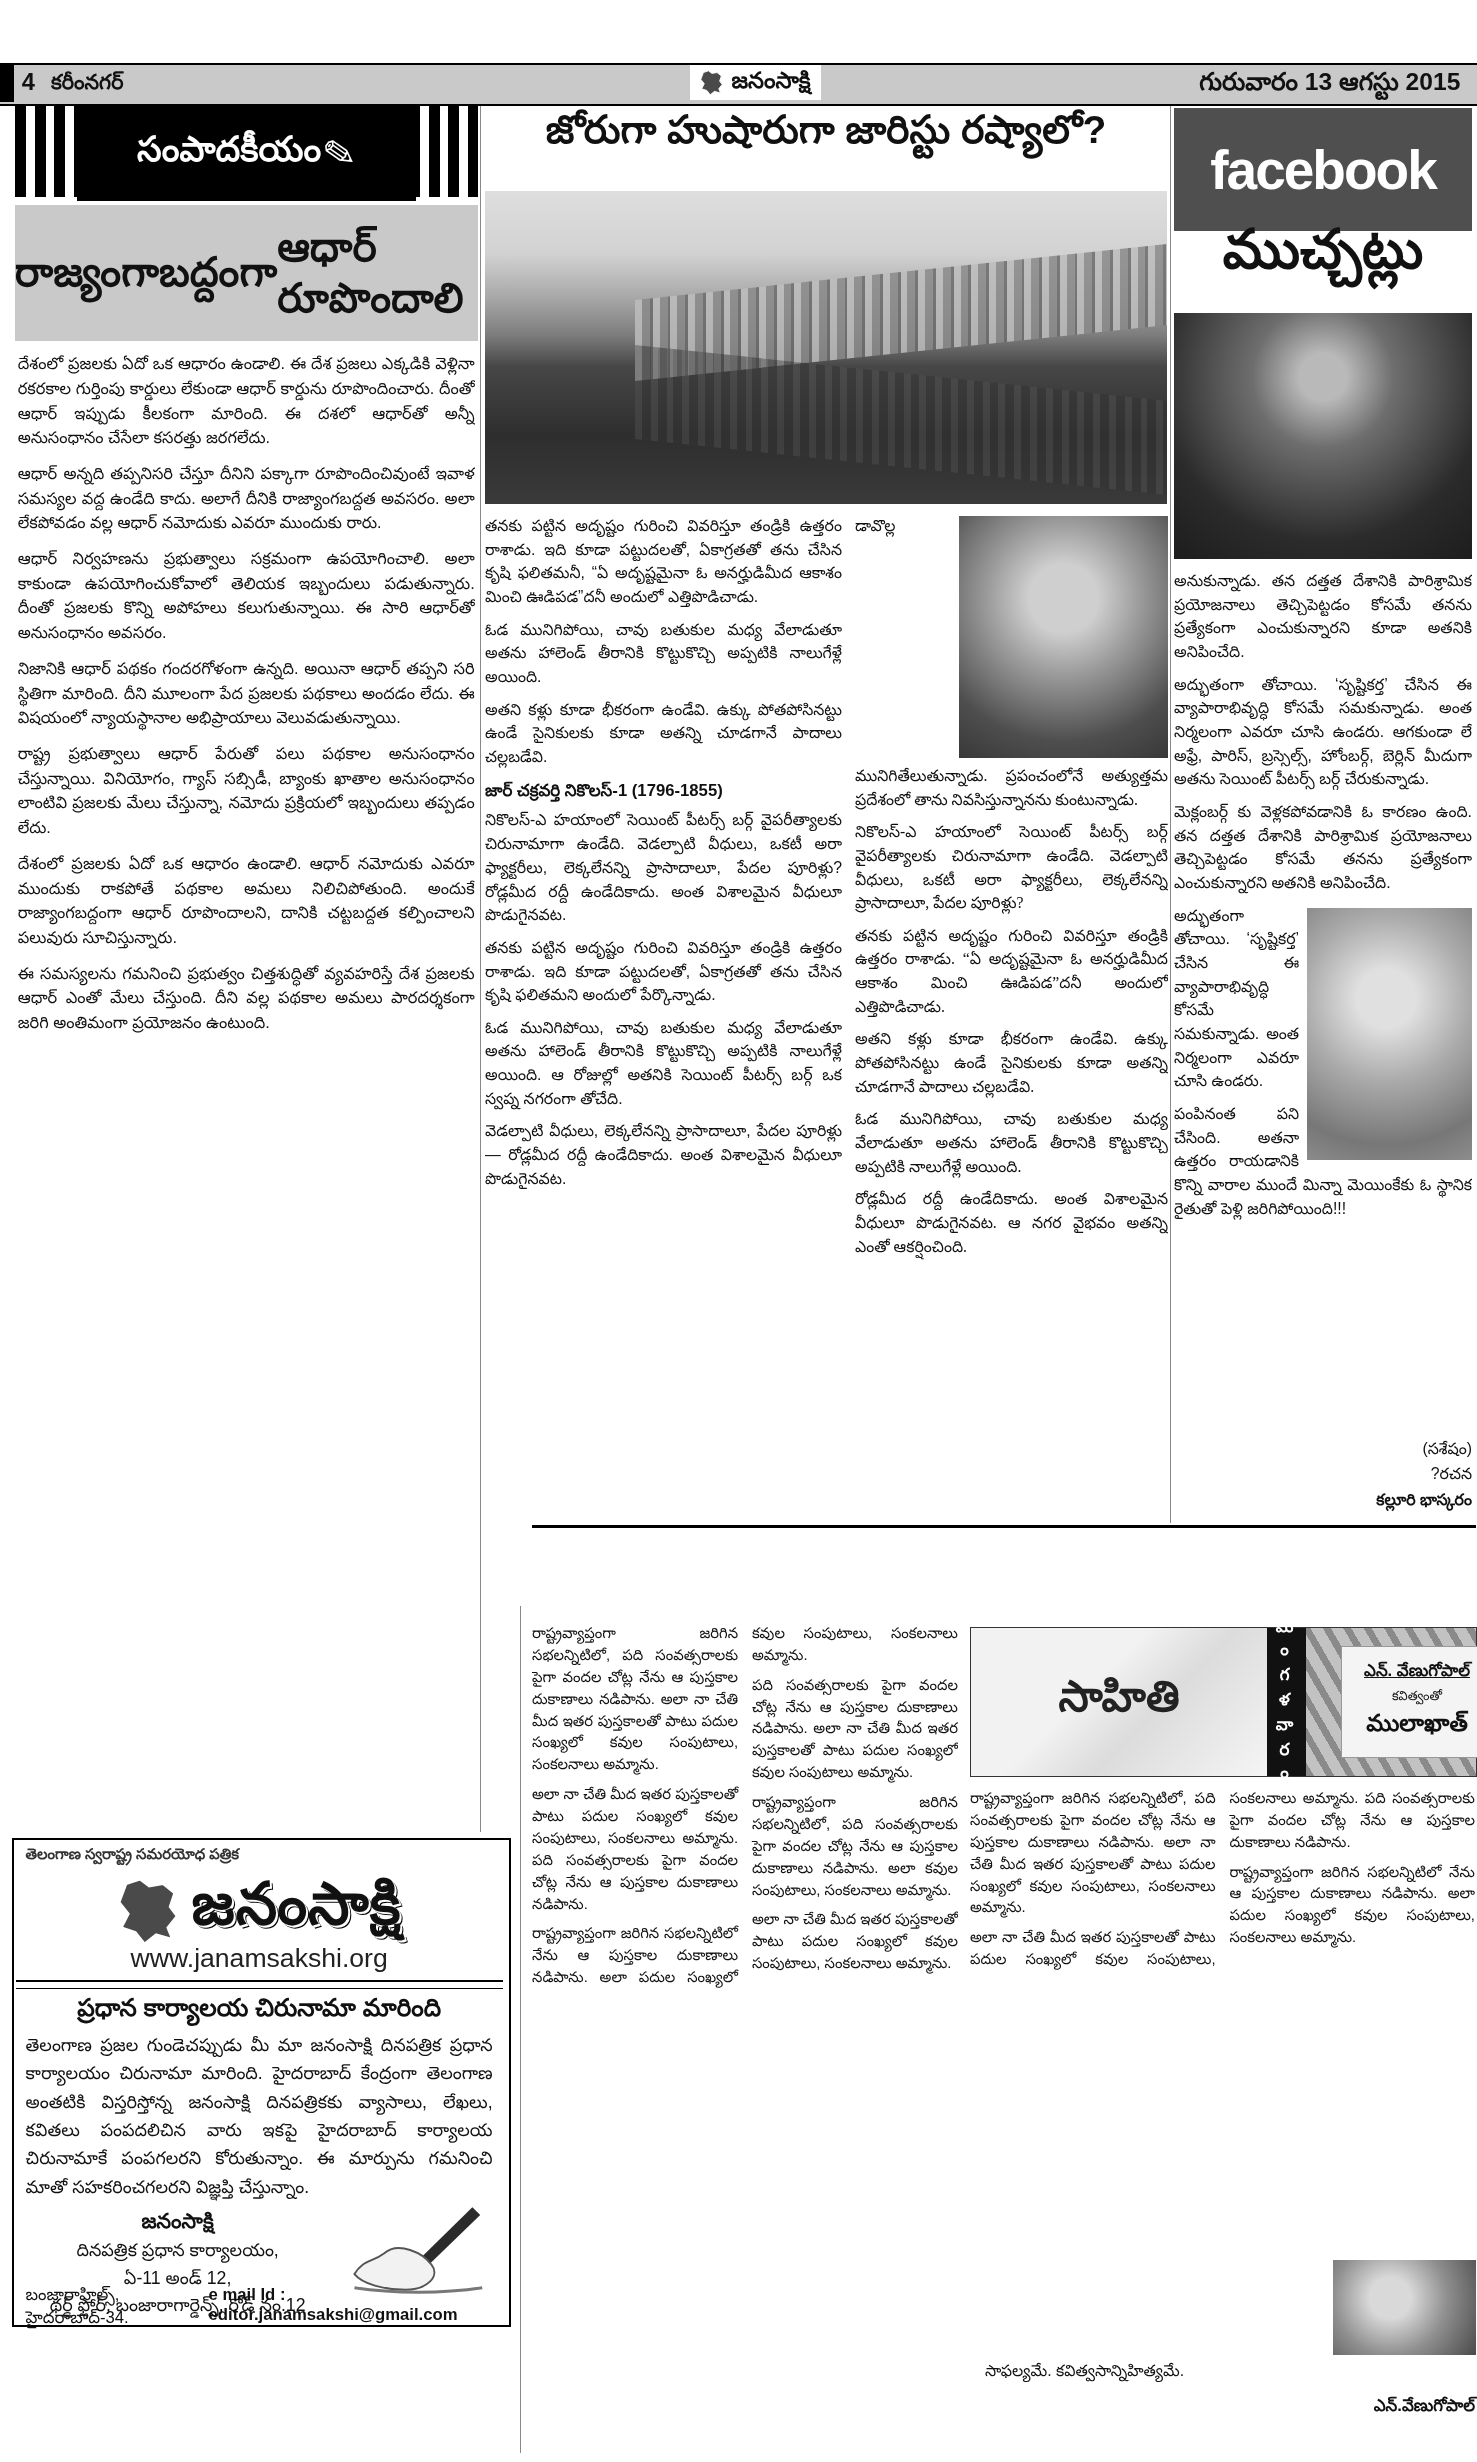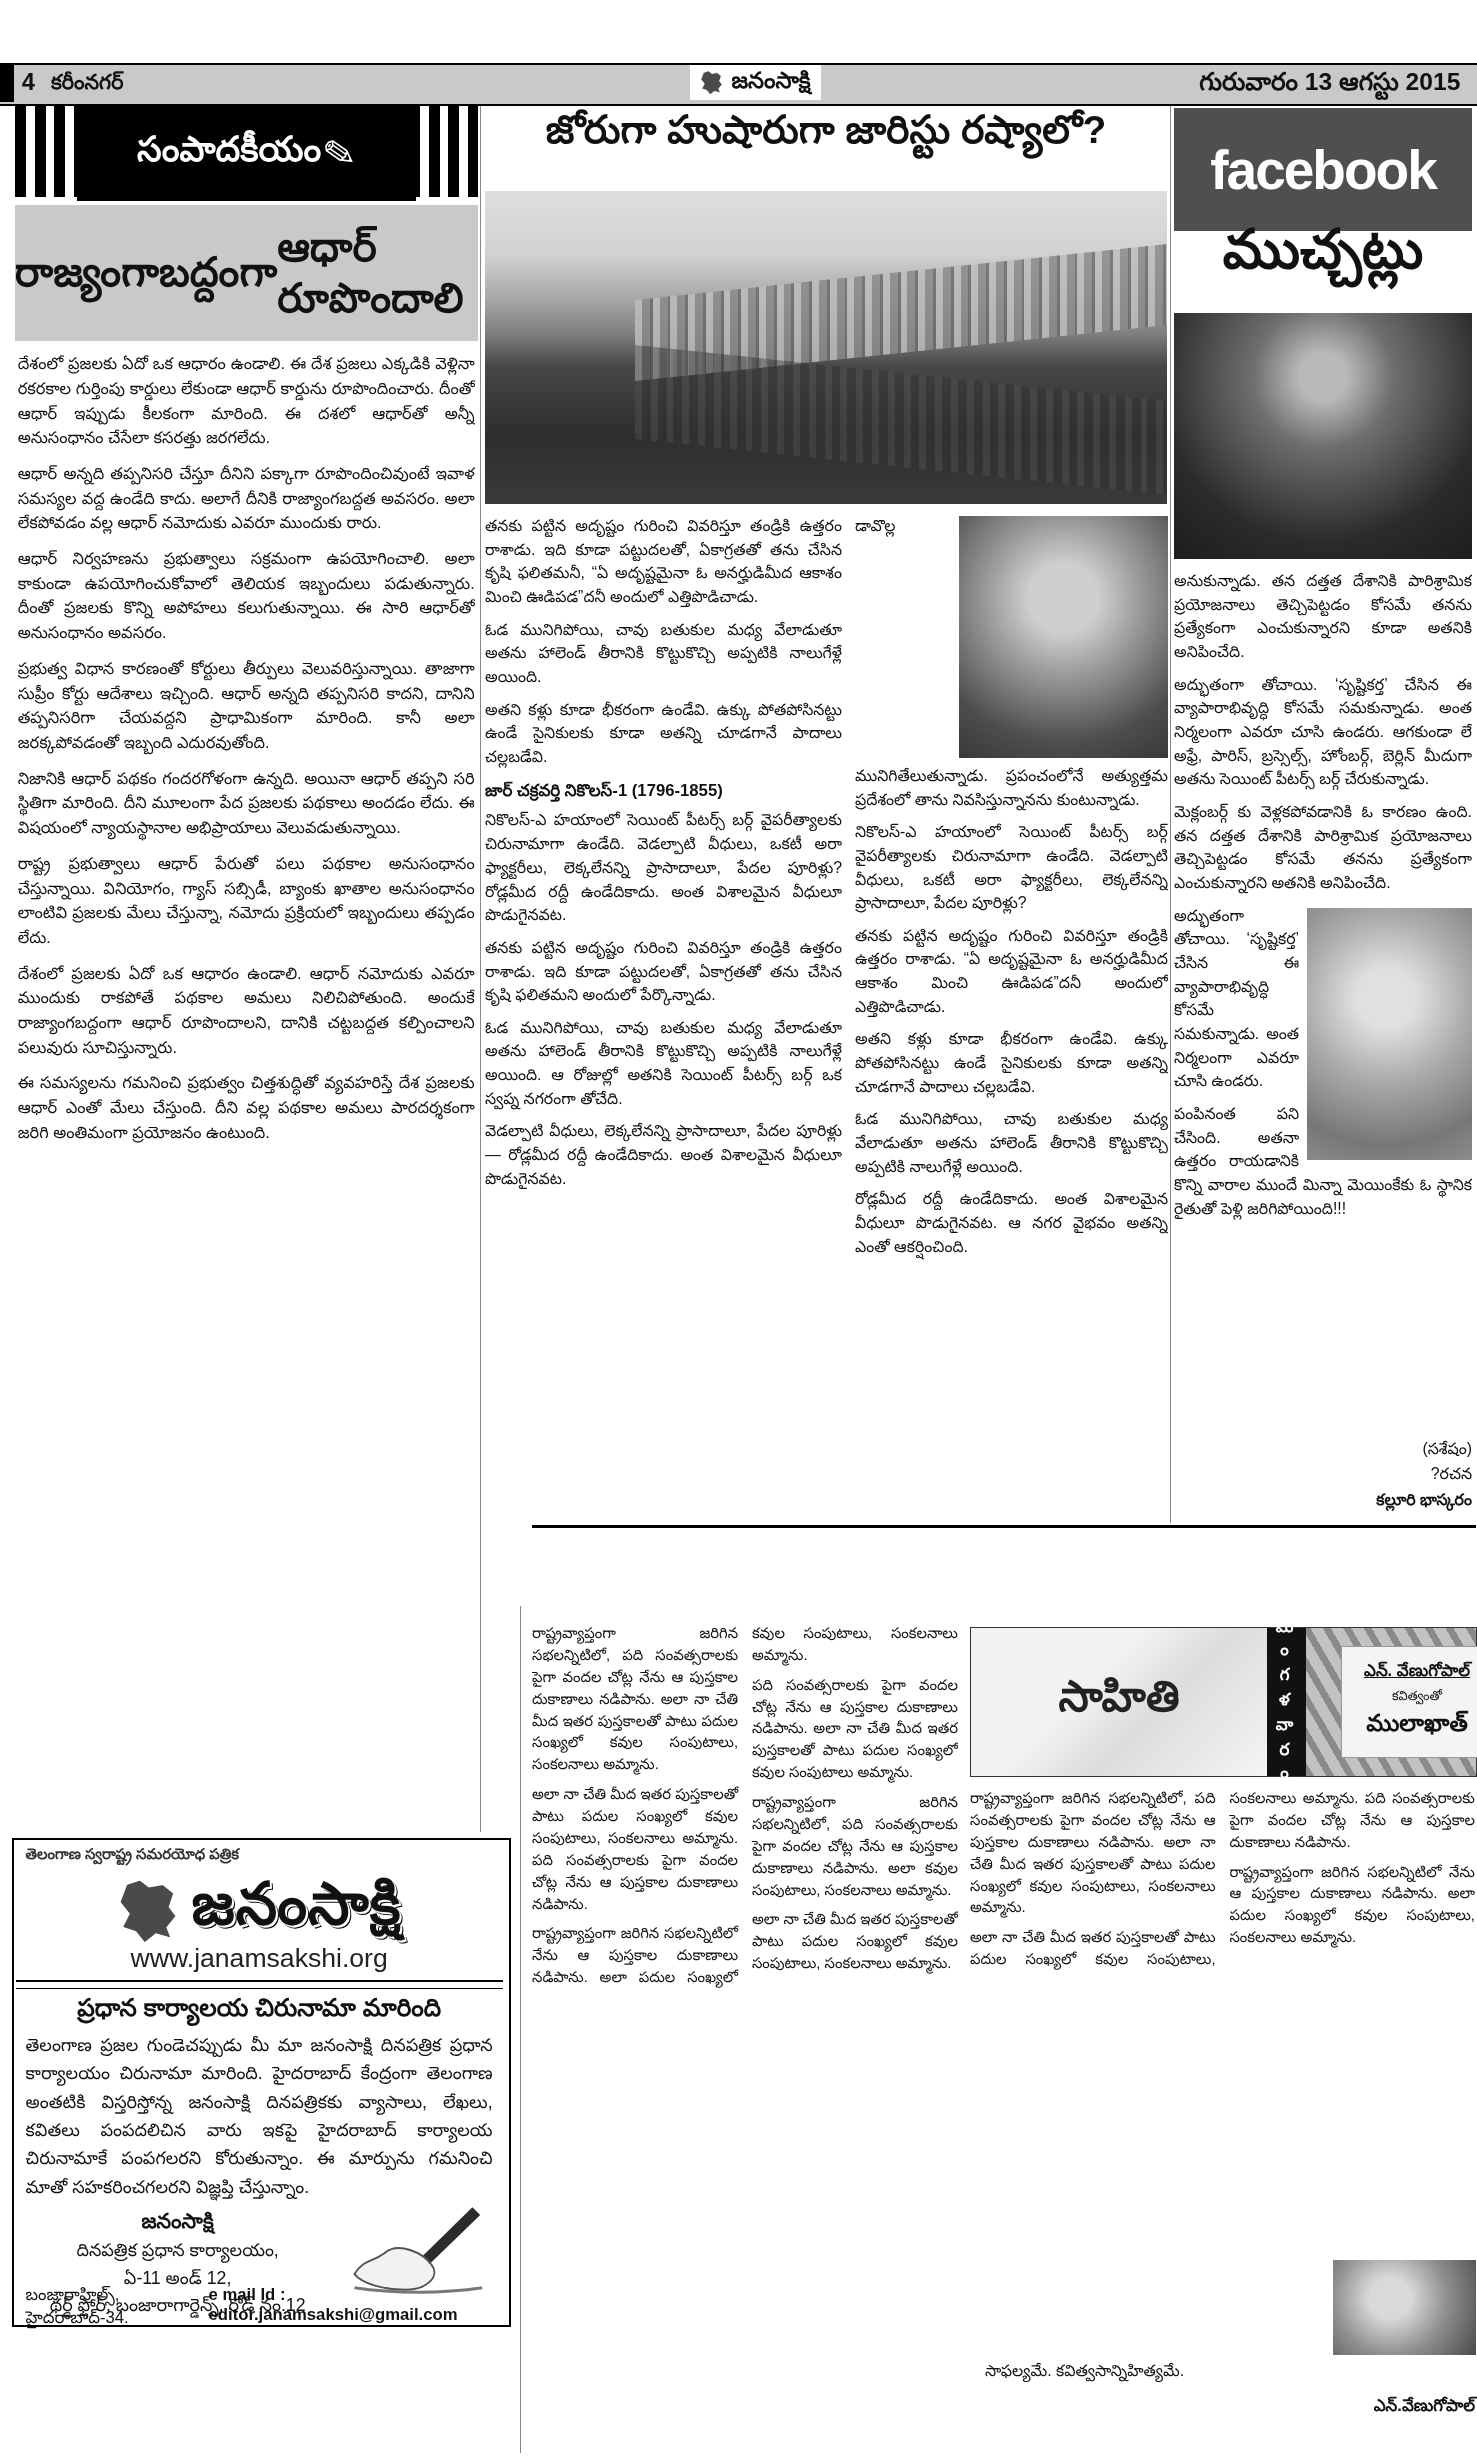--- a/index.html
+++ b/index.html
@@ -36,21 +36,21 @@
      background:linear-gradient(180deg,#dedede 0%,#d2d2d2 20%,#a8a8a8 34%,#7d7d7d 46%,#474747 56%,#2e2e2e 78%,#3a3a3a 100%);}
   .mid-photo .bld{position:absolute;left:22%;top:26%;width:78%;height:26%;
      background:repeating-linear-gradient(90deg,#bdbdbd 0 6.9px,#8a8a8a 6.9px 14.8px,#6b6b6b 14.8px 17.7px);
      transform:skewY(-6deg);opacity:.85;}
   .mid-photo .refl{position:absolute;left:22%;top:58%;width:78%;height:30%;
      background:repeating-linear-gradient(90deg,#4f4f4f 0 6.9px,#333 6.9px 15.8px);
      transform:skewY(6deg);opacity:.5;}
   .mid-col{font-size:15.8px;line-height:1.5;text-align:justify;overflow:hidden;}
   .mid-col p{margin:0 0 8.9px 0;}
   .mid-col1{left:485px;top:514px;width:357px;height:1007px;}
-  .mid-col2{left:855px;top:514px;width:313px;height:1007px;}
+  .mid-col2{left:855px;top:514px;width:313px;height:1007px;font-family:Liberation Serif, serif;}
   .mid-sub{font-weight:bold;font-size:16.7px;margin:3.9px 0 5.9px 0;}
   .portrait-flt{float:right;width:209px;height:242px;margin:2px 0 5.9px 7.9px;
      background:radial-gradient(circle at 50% 34%,#cfcfcf 0 18%,#9b9b9b 40%,#4e4e4e 75%,#383838 100%);}
   
   .fb-box{left:1174px;top:108px;width:298px;height:123px;background:#4f4f4f;
      display:flex;align-items:center;justify-content:center;}
   .fb-box span{color:#fff;font-size:55px;font-weight:bold;letter-spacing:-2px;}
   .fb-title{left:1174px;top:217px;width:298px;text-align:center;font-size:55px;font-weight:bold;}
   .tsar{left:1174px;top:313px;width:298px;height:246px;
      background:radial-gradient(circle at 50% 26%,#b9b9b9 0 10%,#6e6e6e 30%,#2b2b2b 70%,#1d1d1d 100%);}
@@ -136,21 +136,20 @@
     <span class="pen">✎</span>
   </div>
   <div class="abs ed-headbox">
     <div>రాజ్యంగాబద్దంగా</div>
     <div>ఆధార్ రూపొందాలి</div>
   </div>
   <div class="abs ed-body">
     <p>దేశంలో ప్రజలకు ఏదో ఒక ఆధారం ఉండాలి. ఈ దేశ ప్రజలు ఎక్కడికి వెళ్లినా రకరకాల గుర్తింపు కార్డులు లేకుండా ఆధార్ కార్డును రూపొందించారు. దీంతో ఆధార్ ఇప్పుడు కీలకంగా మారింది. ఈ దశలో ఆధార్‌తో అన్నీ అనుసంధానం చేసేలా కసరత్తు జరగలేదు.</p>
     <p>ఆధార్ అన్నది తప్పనిసరి చేస్తూ దీనిని పక్కాగా రూపొందించివుంటే ఇవాళ సమస్యల వద్ద ఉండేది కాదు. అలాగే దీనికి రాజ్యాంగబద్దత అవసరం. అలా లేకపోవడం వల్ల ఆధార్ నమోదుకు ఎవరూ ముందుకు రారు.</p>
     <p>ఆధార్ నిర్వహణను ప్రభుత్వాలు సక్రమంగా ఉపయోగించాలి. అలా కాకుండా ఉపయోగించుకోవాలో తెలియక ఇబ్బందులు పడుతున్నారు. దీంతో ప్రజలకు కొన్ని అపోహలు కలుగుతున్నాయి. ఈ సారి ఆధార్‌తో అనుసంధానం అవసరం.</p>
-    <p>ప్రభుత్వ విధాన కారణంతో కోర్టులు తీర్పులు వెలువరిస్తున్నాయి. తాజాగా సుప్రీం కోర్టు ఆదేశాలు ఇచ్చింది. ఆధార్ అన్నది తప్పనిసరి కాదని, దానిని తప్పనిసరిగా చేయవద్దని ప్రాధామికంగా మారింది. కానీ అలా జరక్కపోవడంతో ఇబ్బంది ఎదురవుతోంది.</p>
     <p>నిజానికి ఆధార్ పథకం గందరగోళంగా ఉన్నది. అయినా ఆధార్ తప్పని సరి స్థితిగా మారింది. దీని మూలంగా పేద ప్రజలకు పథకాలు అందడం లేదు. ఈ విషయంలో న్యాయస్థానాల అభిప్రాయాలు వెలువడుతున్నాయి.</p>
     <p>రాష్ట్ర ప్రభుత్వాలు ఆధార్ పేరుతో పలు పథకాల అనుసంధానం చేస్తున్నాయి. వినియోగం, గ్యాస్ సబ్సిడీ, బ్యాంకు ఖాతాల అనుసంధానం లాంటివి ప్రజలకు మేలు చేస్తున్నా, నమోదు ప్రక్రియలో ఇబ్బందులు తప్పడం లేదు.</p>
     <p>దేశంలో ప్రజలకు ఏదో ఒక ఆధారం ఉండాలి. ఆధార్ నమోదుకు ఎవరూ ముందుకు రాకపోతే పథకాల అమలు నిలిచిపోతుంది. అందుకే రాజ్యాంగబద్దంగా ఆధార్ రూపొందాలని, దానికి చట్టబద్దత కల్పించాలని పలువురు సూచిస్తున్నారు.</p>
     <p>ఈ సమస్యలను గమనించి ప్రభుత్వం చిత్తశుద్ధితో వ్యవహరిస్తే దేశ ప్రజలకు ఆధార్ ఎంతో మేలు చేస్తుంది. దీని వల్ల పథకాల అమలు పారదర్శకంగా జరిగి అంతిమంగా ప్రయోజనం ఉంటుంది.</p>
   </div>
 
   <div class="abs mid-head">జోరుగా హుషారుగా జారిస్టు రష్యాలో?</div>
   <div class="abs mid-photo">
     <div class="bld"></div>
     <div class="refl"></div>

